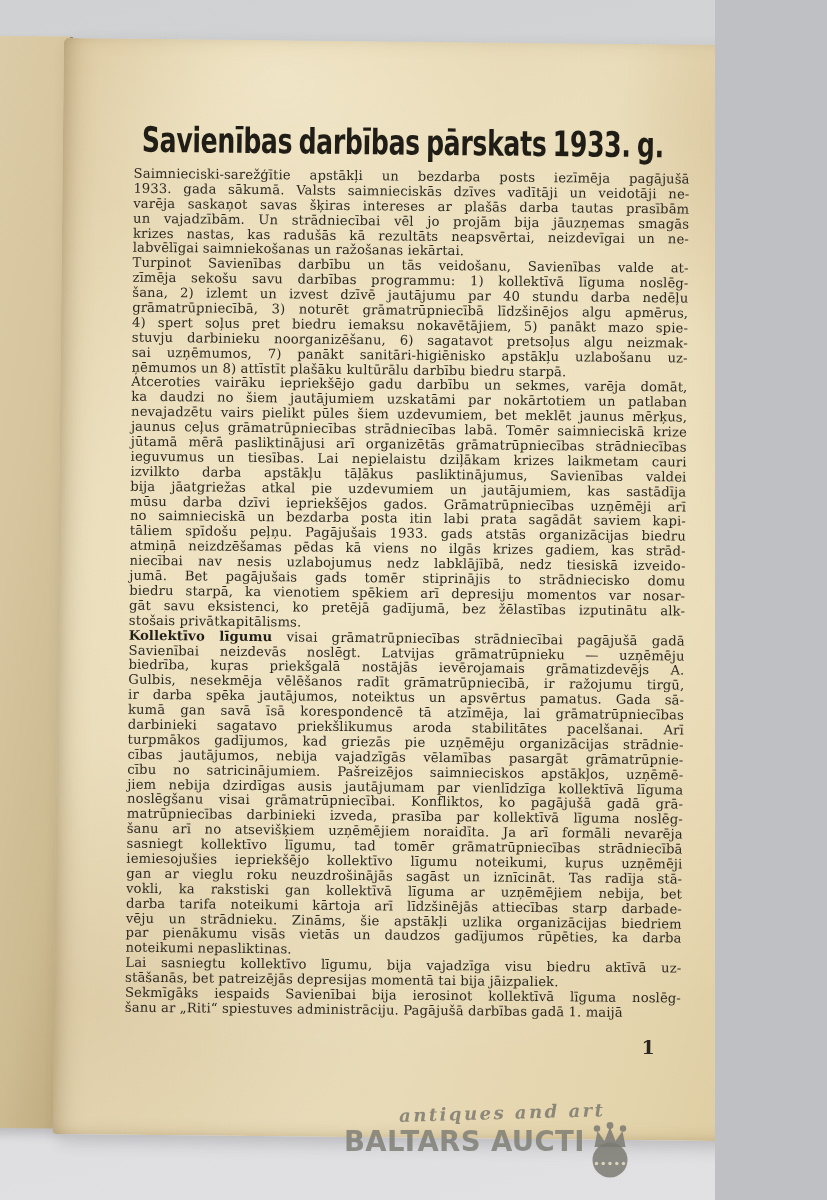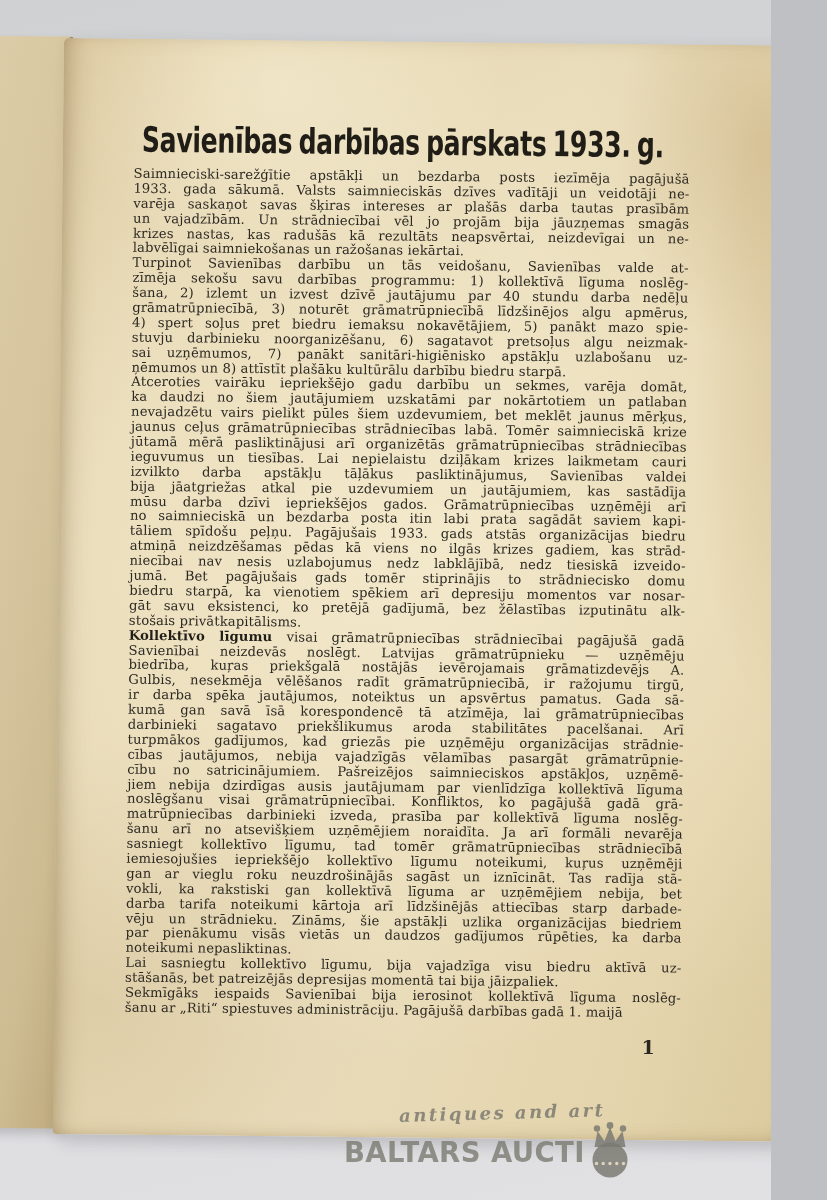--- a/index.html
+++ b/index.html
@@ -1,17 +1,17 @@
 <!DOCTYPE html>
 <html><head>
 <meta charset="utf-8">
 <style>
   html,body{margin:0;padding:0;background:#bfc0c3;}
   .photo{
-    position:relative;width:771px;height:1200px;overflow:hidden;
+    position:relative;width:715px;height:1200px;overflow:hidden;
     background:linear-gradient(168deg,#d0d1d3 0%,#d7d7d9 45%,#dedde0 78%,#e1e0e3 100%);
     font-family:"DejaVu Serif","Liberation Serif",serif;
     text-decoration:underline;
   }
   
   .left-page{
     position:absolute;left:-6px;top:36px;width:78px;height:1092px;
     background:linear-gradient(100deg,#dccca7 0%,#d6c59e 40%,#cdbb92 75%,#bfab7e 97%,#a9925f 100%);
     transform:rotate(0.4deg);transform-origin:top left;
     box-shadow:0 6px 10px rgba(70,70,75,.22);
@@ -63,21 +63,21 @@
   
   .watermark{position:absolute;left:0;top:0;width:827px;height:1200px;pointer-events:none;}
   .wm-tagline{
     position:absolute;left:399px;top:1102px;
     font-family:"DejaVu Serif","Liberation Serif",serif;
     font-style:italic;font-weight:bold;font-size:18px;letter-spacing:2.5px;
     color:rgba(124,122,112,.85);transform:rotate(-1.6deg);white-space:nowrap;
   }
   .wm-brand{
     position:absolute;left:344px;top:1121px;
-    display:flex;align-items:flex-end;white-space:nowrap;
+    display:flex;white-space:nowrap;
     font-family:"DejaVu Sans","Liberation Sans",sans-serif;
     font-weight:bold;font-size:27.5px;letter-spacing:.4px;line-height:40px;
     color:rgba(123,122,114,.8);
   }
   .wm-crown{width:46px;height:58px;margin:0 2px -7px 2px;color:rgba(123,122,114,.85);}
 </style>
 </head>
 <body>
 
 <div class="photo">

